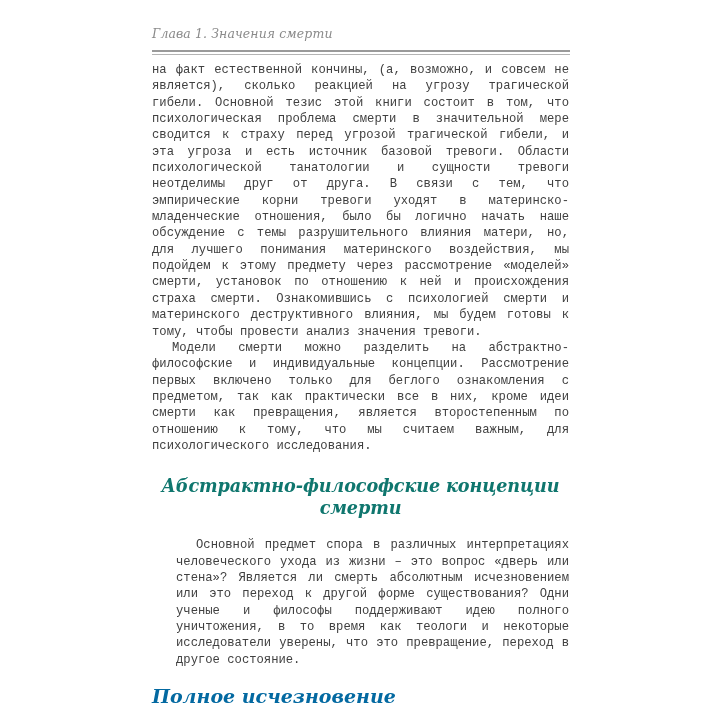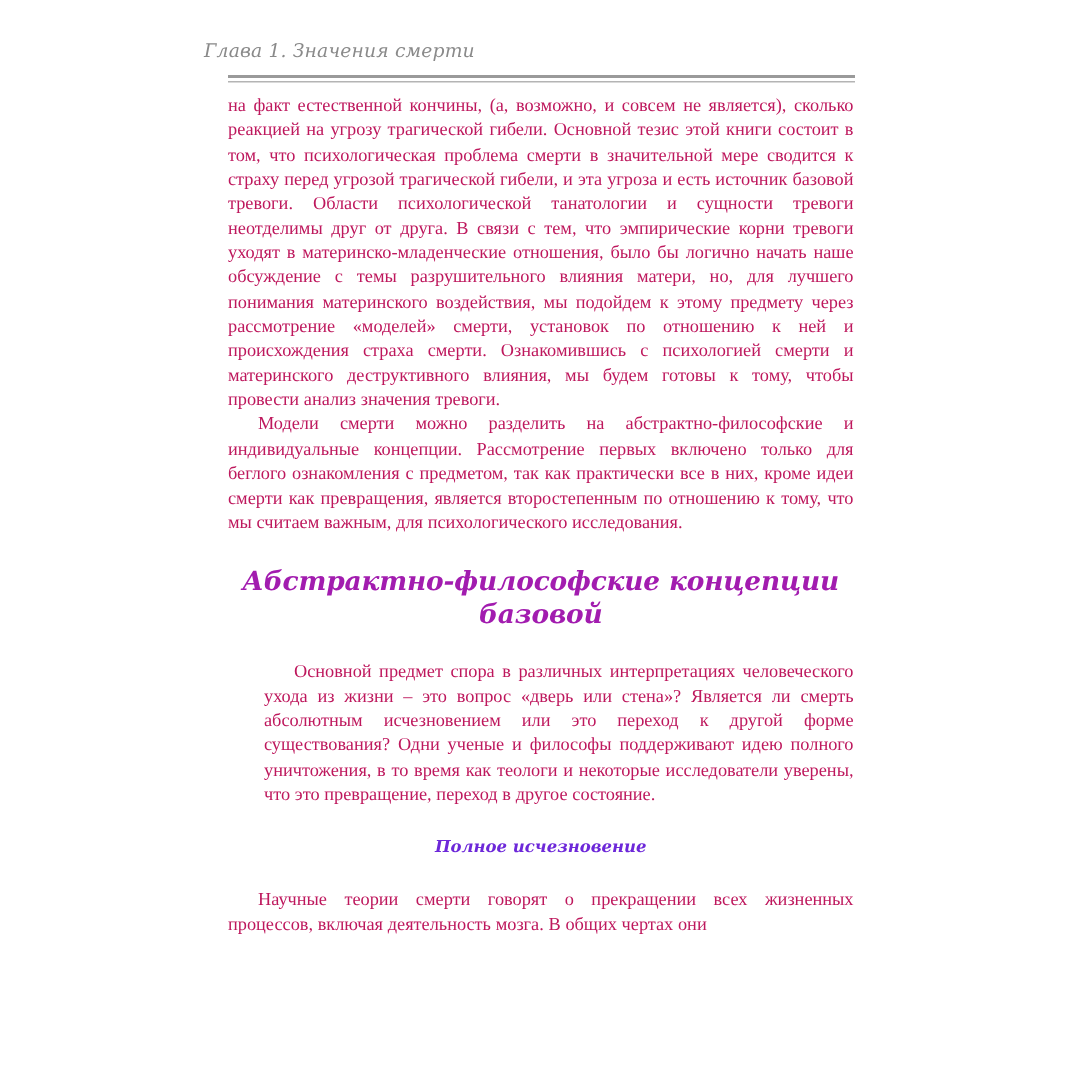--- a/index.html
+++ b/index.html
@@ -19,21 +19,21 @@
   .page {
     position: relative;
     width: 720px;
     height: 720px;
     background: #ffffff;
   }
 
   
   .running-head {
     position: absolute;
-    left: 136px;
+    left: 152px;
     top: 26px;
     width: 418px;
   }
   .running-head-title {
     font-family: "DejaVu Serif", serif;
     font-style: italic;
     font-size: 12.5px;
     line-height: 16px;
     color: #8a8a8a;
     letter-spacing: 0.1px;
@@ -68,61 +68,61 @@
   
   .column {
     position: absolute;
     left: 152px;
     top: 62px;
     width: 417px;
   }
 
   p.body-par {
     margin: 0;
-    font-family: Liberation Serif, serif;
+    font-family: Liberation Mono, monospace;
     font-size: 12.2px;
     line-height: 16.35px;
-    color: #be185d;
+    color: #404040;
     text-align: justify;
     text-indent: 20px;
     hyphens: manual;
     word-spacing: 0.1px;
   }
   p.body-par.no-indent {
     text-indent: 0;
   }
 
   
   h1.section-heading {
     margin: 0;
     padding: 21px 0 0 0;
     font-family: "DejaVu Serif", serif;
     font-weight: bold;
     font-style: italic;
     font-size: 17.6px;
     line-height: 22px;
-    color: #a21caf;
+    color: #0f766e;
     text-align: center;
     letter-spacing: -0.1px;
   }
   h1.section-heading + .after-heading {
     padding-top: 18px;
     margin-left: 24px;
   }
 
   h2.sub-heading {
     margin: 0;
     padding: 19px 0 0 0;
     font-family: "DejaVu Serif", serif;
     font-weight: bold;
     font-style: italic;
-    font-size: 11px;
+    font-size: 19px;
     line-height: 18px;
-    color: #6d28d9;
-    text-align: center;
+    color: #0369a1;
+    text-align: left;
   }
   h2.sub-heading + .after-heading {
     padding-top: 17px;
   }
 
   .after-heading { display: block; }
 
   
   .folio {
     position: absolute;
@@ -152,21 +152,21 @@
   </div>
 
   <div class="column">
 
     <p class="body-par no-indent">на факт естественной кончины, (а, возможно, и совсем не является), сколько реакцией на угрозу трагической гибели. Основной тезис этой книги состоит в том, что психологическая проблема смерти в значительной мере сводится к страху перед угрозой трагической гибели, и эта угроза и есть источник базовой тревоги. Области психологической танатологии и сущности тревоги неотделимы друг от друга. В связи с тем, что эмпирические корни тревоги уходят в материнско-младенческие отношения, было бы логично начать наше обсуждение с темы разрушительного влияния матери, но, для лучшего понимания материнского воздействия, мы подойдем к этому предмету через рассмотрение «моделей» смерти, установок по отношению к ней и происхождения страха смерти. Ознакомившись с психологией смерти и материнского деструктивного влияния, мы будем готовы к тому, чтобы провести анализ значения тревоги.</p>
 
     <p class="body-par">Модели смерти можно разделить на абстрактно-философские и индивидуальные концепции. Рассмотрение первых включено только для беглого ознакомления с предметом, так как практически все в них, кроме идеи смерти как превращения, является второстепенным по отношению к тому, что мы считаем важным, для психологического исследования.</p>
 
     <h1 class="section-heading">
       <span>Абстрактно-философские концепции</span><br>
-      <span>базовой</span>
+      <span>смерти</span>
     </h1>
 
     <p class="body-par after-heading">Основной предмет спора в различных интерпретациях человеческого ухода из жизни – это вопрос «дверь или стена»? Является ли смерть абсолютным исчезновением или это переход к другой форме существования? Одни ученые и философы поддерживают идею полного уничтожения, в то время как теологи и некоторые исследователи уверены, что это превращение, переход в другое состояние.</p>
 
     <h2 class="sub-heading">Полное исчезновение</h2>
 
     <p class="body-par after-heading">Научные теории смерти говорят о прекращении всех жизненных процессов, включая деятельность мозга. В общих чертах они</p>
 
   </div>
 

